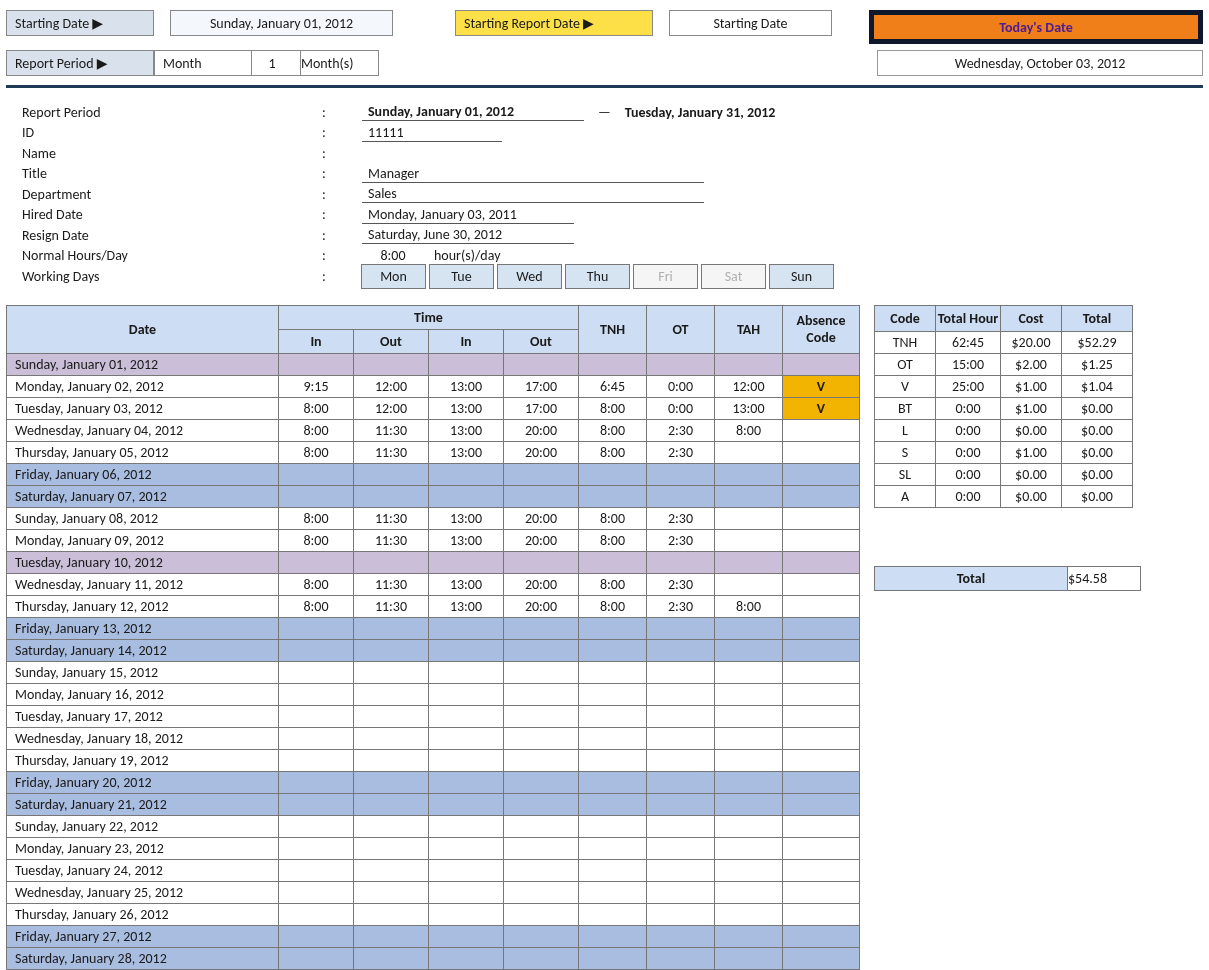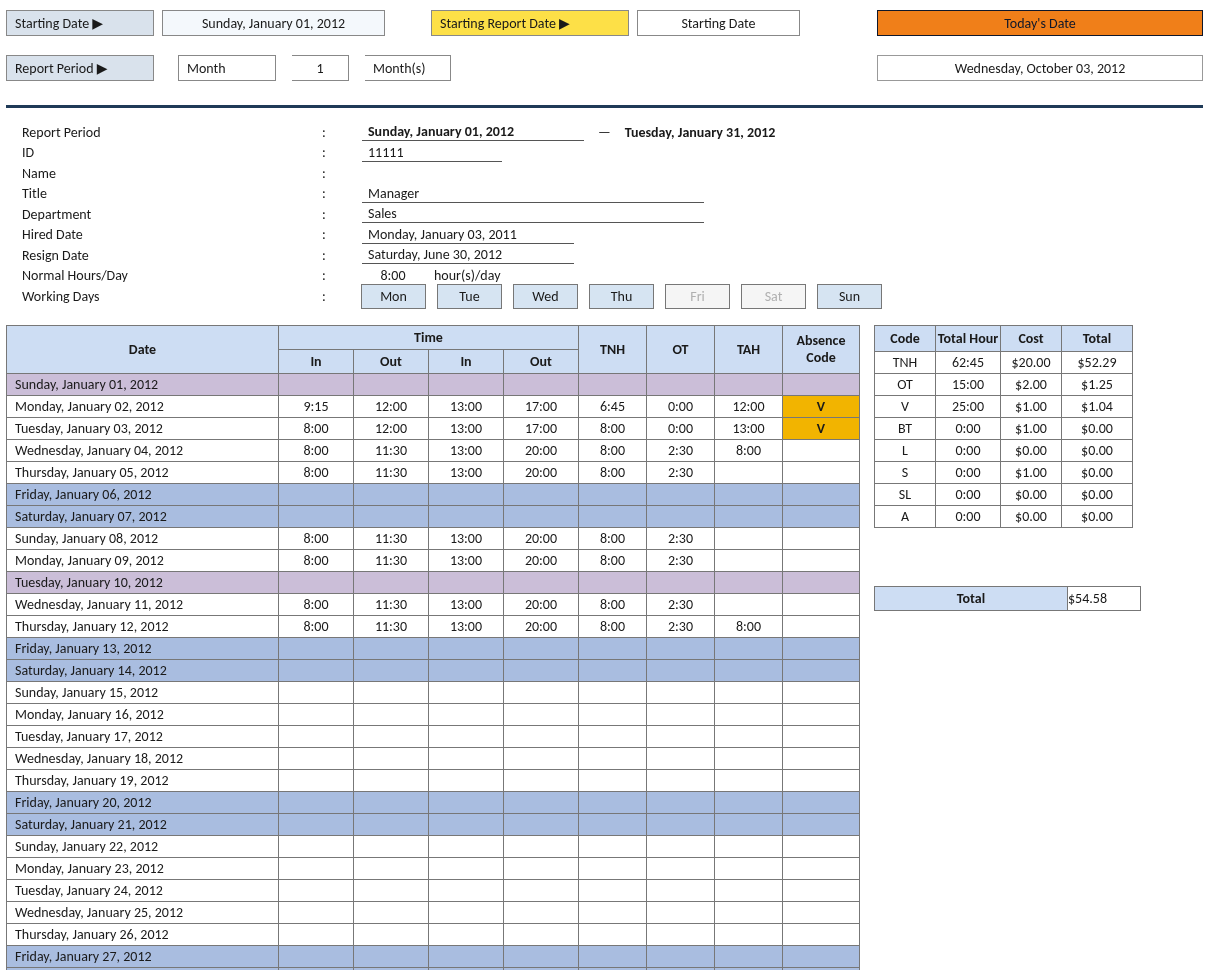--- a/index.html
+++ b/index.html
@@ -3,38 +3,38 @@
 <meta charset="utf-8">
 <style>
 body{
   font-family:Calibri,"Segoe UI",Arial,sans-serif;
   font-size:14px;
   color:#1a1a1a;
   margin:0;
   padding:10px 6px;
   background:#fff;
 }
-.top-bar{display:flex;gap:8px;margin-bottom:19px}
-.row2-bar{display:flex;gap:24px;margin-bottom:24px}
+.top-bar{display:flex;gap:16px;margin-bottom:6px}
+.row2-bar{display:flex;gap:0;margin-bottom:9px}
 .cell-box{border:1px solid #888;padding:2px 8px;display:flex;align-items:center;height:20px}
 .hdr-label{background:#d9e2ec;width:130px}
 .hdr-val-lg{background:#f4f8fc;width:205px;justify-content:center}
 .report-start-lbl{background:#fde047;width:180px}
 .report-start-val{width:145px;justify-content:center}
-.today-cell{background:#f07f19;color:#0f172a;font-weight:400;width:308px;justify-content:center;border:1px solid #0f172a}
+.today-cell{background:#f07f19;color:#4c1d95;font-weight:700;width:308px;justify-content:center;border:5px solid #0f172a}
 .today-val{width:308px;justify-content:center;border:1px solid #999}
 .hr{border-top:3px solid #1f3a57;margin:4px 0 14px 0}
 .info-block{margin:0 0 18px 16px}
 .info-row{display:flex;align-items:center;height:20.5px}
 .info-lbl{width:300px}
 .info-colon{width:40px}
 .info-val{border-bottom:1px solid #555;min-width:128px;padding:0 6px}
 .info-val-tight{min-width:50px;text-align:center}
 .period-dash{margin:0 14px}
-.day-row{display:flex;gap:12px}
+.day-row{display:flex;gap:4px}
 .day-cell{border:1px solid #777;width:63px;text-align:center;padding:3px 0;background:#d6e4f2;margin-left:-1px}
 .day-off{color:#b0b0b0;background:#f5f5f5}
 .main-wrap{display:flex;gap:14px;align-items:flex-start}
 table{border-collapse:collapse}
 .ts th{background:#cdddf3;border:1px solid #777;font-weight:700;padding:3px 0}
 .ts td{border:1px solid #777;padding:2px 8px;height:17px;text-align:center}
 .ts td.date-col{text-align:left;width:255px;padding-left:8px}
 .ts .time-col{width:58px}
 .ts .tnh-col,.ts .ot-col,.ts .tah-col{width:51px}
 .ts .abs-col{width:60px}

